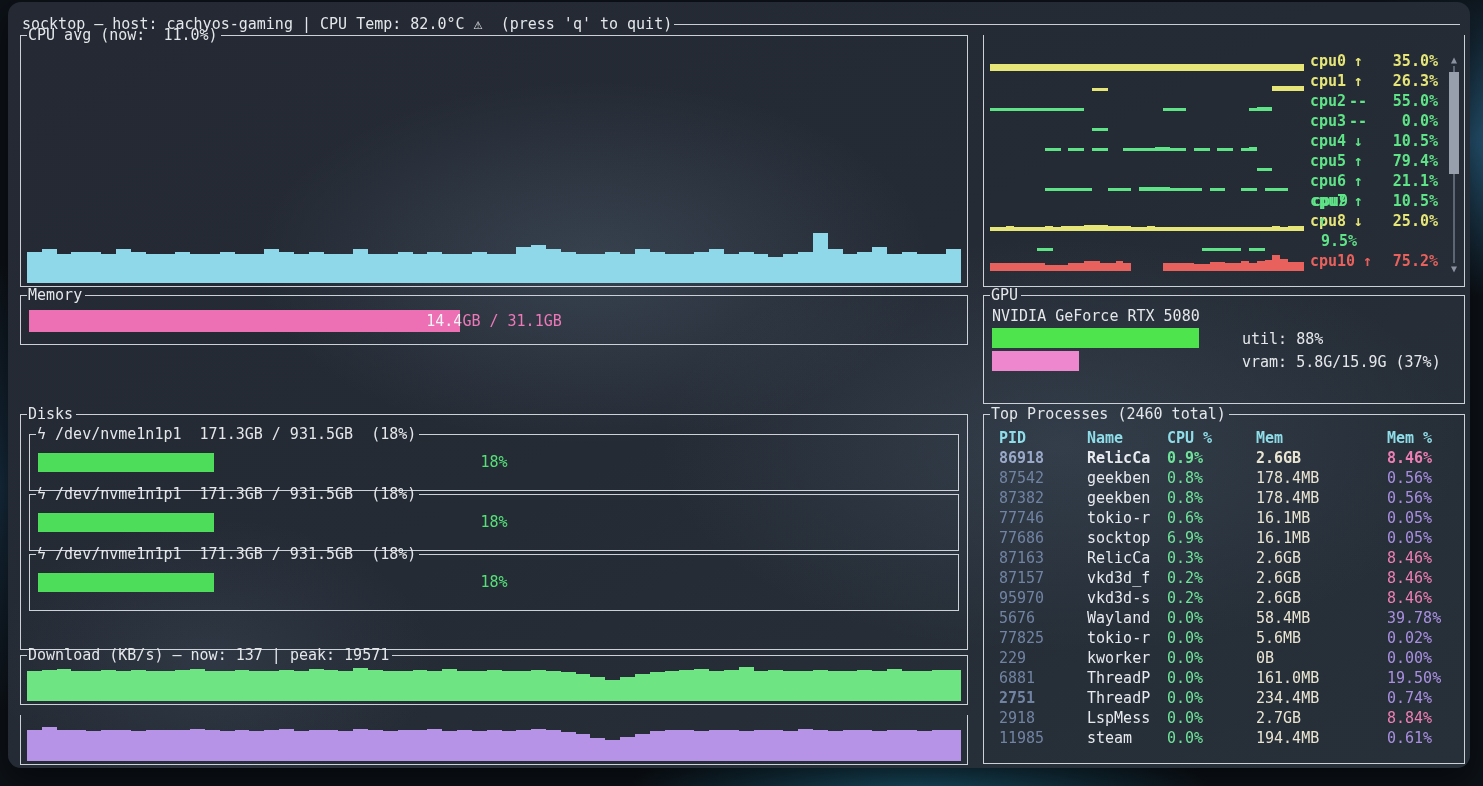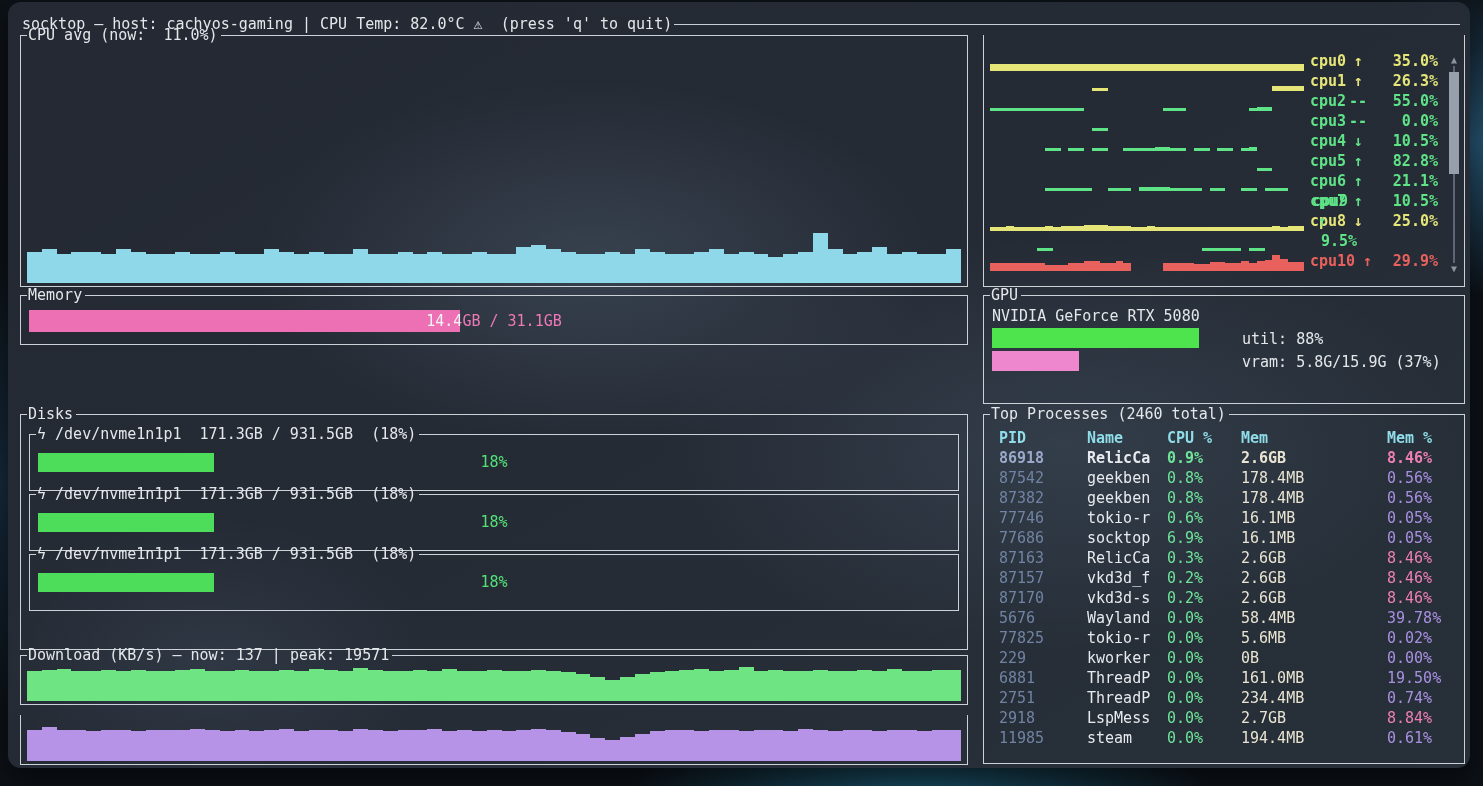--- a/index.html
+++ b/index.html
@@ -83,21 +83,21 @@
   .gpu-bar .bfill { position:absolute; left:0; top:0; bottom:0; }
   #gpu-util-bar { top:33px; } #gpu-vram-bar { top:56px; }
   .gpu-stat { position:absolute; left:258px; white-space:pre; }
   #gpu-util-txt { top:34px; } #gpu-vram-txt { top:57px; }
 
   
   #proc-rows { position:absolute; left:8px; right:8px; top:14px; }
   .prow { position:relative; height:20px; white-space:pre; }
   .prow span { position:absolute; top:0; }
   .prow .c0 { left:7px; }  .prow .c1 { left:95px; } .prow .c2 { left:175px; }
-  .prow .c3 { left:249px; } .prow .c4 { left:395px; }
+  .prow .c3 { left:264px; } .prow .c4 { left:395px; }
   .prow.hdr span { color:#8fdde8; font-weight:bold; }
   .prow.sel span { font-weight:bold; }
 </style>
 </head>
 <body>
 
 <div id="term">
 
   <div class="titlebar">
     <span>socktop — host: cachyos-gaming | CPU Temp: 82.0°C ⚠  (press 'q' to quit)</span>
@@ -657,21 +657,21 @@
             <i style="height: 14%; min-height: 3px; background: rgb(95, 227, 135);"></i>
             <i style="height: 14%; min-height: 3px; background: rgb(95, 227, 135);"></i>
             <i style="height: 0%; background: transparent;"></i>
             <i style="height: 0%; background: transparent;"></i>
             <i style="height: 0%; background: transparent;"></i>
             <i style="height: 0%; background: transparent;"></i>
           </div>
           <div class="core-label" style="color: rgb(95, 227, 135);">
             <span class="cl-name" style="white-space: pre;">cpu5</span>
             <span class="cl-arrow" style="white-space: pre;">↑</span>
-            <span class="cl-val" style="white-space: pre;"> 82.8%</span>
+            <span class="cl-val" style="white-space: pre;"> 79.4%</span>
           </div>
         </div>
         <div class="core-row">
           <div class="core-spark">
             <i style="height: 0%; background: transparent;"></i>
             <i style="height: 0%; background: transparent;"></i>
             <i style="height: 0%; background: transparent;"></i>
             <i style="height: 0%; background: transparent;"></i>
             <i style="height: 0%; background: transparent;"></i>
             <i style="height: 0%; background: transparent;"></i>
@@ -902,21 +902,21 @@
             <i style="height: 48%; min-height: 3px; background: rgb(232, 97, 92);"></i>
             <i style="height: 56%; min-height: 3px; background: rgb(232, 97, 92);"></i>
             <i style="height: 80%; min-height: 3px; background: rgb(232, 97, 92);"></i>
             <i style="height: 60%; min-height: 3px; background: rgb(232, 97, 92);"></i>
             <i style="height: 44%; min-height: 3px; background: rgb(232, 97, 92);"></i>
             <i style="height: 44%; min-height: 3px; background: rgb(232, 97, 92);"></i>
           </div>
           <div class="core-label" style="color: rgb(232, 97, 92);">
             <span class="cl-name" style="white-space: pre;">cpu10</span>
             <span class="cl-arrow" style="white-space: pre;">↑</span>
-            <span class="cl-val" style="white-space: pre;">29.9%</span>
+            <span class="cl-val" style="white-space: pre;">75.2%</span>
           </div>
         </div>
       </div>
     <div class="vscroll">
       <span class="up">▲</span>
       <span class="track"></span>
       <span class="thumb"></span>
       <span class="down">▼</span>
     </div>
   </div>
@@ -946,24 +946,24 @@
       </div>
     <div id="proc-rows">
         <div class="prow hdr"><span class="c0" style="font-weight: bold;">PID</span><span class="c1" style="font-weight: bold;">Name</span><span class="c2" style="font-weight: bold;">CPU %</span><span class="c3" style="font-weight: bold;">Mem</span><span class="c4" style="font-weight: bold;">Mem %</span></div>
         <div class="prow sel"><span class="c0" style="color: rgb(154, 169, 201); font-weight: bold;">86918</span><span class="c1" style="color: rgb(231, 234, 238); font-weight: bold;">RelicCa</span><span class="c2" style="color: rgb(111, 227, 154); font-weight: bold;">0.9%</span><span class="c3" style="color: rgb(233, 228, 210); font-weight: bold;">2.6GB</span><span class="c4" style="color: rgb(238, 127, 181); font-weight: bold;">8.46%</span></div>
         <div class="prow"><span class="c0" style="color: rgb(113, 131, 163);">87542</span><span class="c1" style="color: rgb(231, 234, 238);">geekben</span><span class="c2" style="color: rgb(111, 227, 154);">0.8%</span><span class="c3" style="color: rgb(233, 228, 210);">178.4MB</span><span class="c4" style="color: rgb(169, 143, 224);">0.56%</span></div>
         <div class="prow"><span class="c0" style="color: rgb(113, 131, 163);">87382</span><span class="c1" style="color: rgb(231, 234, 238);">geekben</span><span class="c2" style="color: rgb(111, 227, 154);">0.8%</span><span class="c3" style="color: rgb(233, 228, 210);">178.4MB</span><span class="c4" style="color: rgb(169, 143, 224);">0.56%</span></div>
         <div class="prow"><span class="c0" style="color: rgb(113, 131, 163);">77746</span><span class="c1" style="color: rgb(231, 234, 238);">tokio-r</span><span class="c2" style="color: rgb(111, 227, 154);">0.6%</span><span class="c3" style="color: rgb(233, 228, 210);">16.1MB</span><span class="c4" style="color: rgb(169, 143, 224);">0.05%</span></div>
         <div class="prow"><span class="c0" style="color: rgb(113, 131, 163);">77686</span><span class="c1" style="color: rgb(231, 234, 238);">socktop</span><span class="c2" style="color: rgb(111, 227, 154);">6.9%</span><span class="c3" style="color: rgb(233, 228, 210);">16.1MB</span><span class="c4" style="color: rgb(169, 143, 224);">0.05%</span></div>
         <div class="prow"><span class="c0" style="color: rgb(113, 131, 163);">87163</span><span class="c1" style="color: rgb(231, 234, 238);">RelicCa</span><span class="c2" style="color: rgb(111, 227, 154);">0.3%</span><span class="c3" style="color: rgb(233, 228, 210);">2.6GB</span><span class="c4" style="color: rgb(238, 127, 181);">8.46%</span></div>
         <div class="prow"><span class="c0" style="color: rgb(113, 131, 163);">87157</span><span class="c1" style="color: rgb(231, 234, 238);">vkd3d_f</span><span class="c2" style="color: rgb(111, 227, 154);">0.2%</span><span class="c3" style="color: rgb(233, 228, 210);">2.6GB</span><span class="c4" style="color: rgb(238, 127, 181);">8.46%</span></div>
-        <div class="prow"><span class="c0" style="color: rgb(113, 131, 163);">87170</span><span class="c1" style="color: rgb(231, 234, 238);">vkd3d-s</span><span class="c2" style="color: rgb(111, 227, 154);">0.2%</span><span class="c3" style="color: rgb(233, 228, 210);">2.6GB</span><span class="c4" style="color: rgb(238, 127, 181);">8.46%</span></div>
+        <div class="prow"><span class="c0" style="color: rgb(113, 131, 163);">95970</span><span class="c1" style="color: rgb(231, 234, 238);">vkd3d-s</span><span class="c2" style="color: rgb(111, 227, 154);">0.2%</span><span class="c3" style="color: rgb(233, 228, 210);">2.6GB</span><span class="c4" style="color: rgb(238, 127, 181);">8.46%</span></div>
         <div class="prow"><span class="c0" style="color: rgb(113, 131, 163);">5676</span><span class="c1" style="color: rgb(231, 234, 238);">Wayland</span><span class="c2" style="color: rgb(111, 227, 154);">0.0%</span><span class="c3" style="color: rgb(233, 228, 210);">58.4MB</span><span class="c4" style="color: rgb(169, 143, 224);">39.78%</span></div>
         <div class="prow"><span class="c0" style="color: rgb(113, 131, 163);">77825</span><span class="c1" style="color: rgb(231, 234, 238);">tokio-r</span><span class="c2" style="color: rgb(111, 227, 154);">0.0%</span><span class="c3" style="color: rgb(233, 228, 210);">5.6MB</span><span class="c4" style="color: rgb(169, 143, 224);">0.02%</span></div>
         <div class="prow"><span class="c0" style="color: rgb(113, 131, 163);">229</span><span class="c1" style="color: rgb(231, 234, 238);">kworker</span><span class="c2" style="color: rgb(111, 227, 154);">0.0%</span><span class="c3" style="color: rgb(233, 228, 210);">0B</span><span class="c4" style="color: rgb(169, 143, 224);">0.00%</span></div>
         <div class="prow"><span class="c0" style="color: rgb(113, 131, 163);">6881</span><span class="c1" style="color: rgb(231, 234, 238);">ThreadP</span><span class="c2" style="color: rgb(111, 227, 154);">0.0%</span><span class="c3" style="color: rgb(233, 228, 210);">161.0MB</span><span class="c4" style="color: rgb(169, 143, 224);">19.50%</span></div>
-        <div class="prow"><span class="c0" style="color: rgb(113, 131, 163);">2751</span><span class="c1" style="color: rgb(231, 234, 238);">ThreadP</span><span class="c2" style="color: rgb(111, 227, 154);">0.0%</span><span class="c3" style="color: rgb(233, 228, 210);">234.4MB</span><span class="c4" style="color: rgb(169, 143, 224);">0.74%</span></div>
+        <div class="prow"><span class="c0" style="color: rgb(113, 131, 163); font-weight: bold;">2751</span><span class="c1" style="color: rgb(231, 234, 238);">ThreadP</span><span class="c2" style="color: rgb(111, 227, 154);">0.0%</span><span class="c3" style="color: rgb(233, 228, 210);">234.4MB</span><span class="c4" style="color: rgb(169, 143, 224);">0.74%</span></div>
         <div class="prow"><span class="c0" style="color: rgb(113, 131, 163);">2918</span><span class="c1" style="color: rgb(231, 234, 238);">LspMess</span><span class="c2" style="color: rgb(111, 227, 154);">0.0%</span><span class="c3" style="color: rgb(233, 228, 210);">2.7GB</span><span class="c4" style="color: rgb(238, 127, 181);">8.84%</span></div>
         <div class="prow"><span class="c0" style="color: rgb(113, 131, 163);">11985</span><span class="c1" style="color: rgb(231, 234, 238);">steam</span><span class="c2" style="color: rgb(111, 227, 154);">0.0%</span><span class="c3" style="color: rgb(233, 228, 210);">194.4MB</span><span class="c4" style="color: rgb(169, 143, 224);">0.61%</span></div>
       </div>
   </div>
 
 </div>
 
 </body></html>

